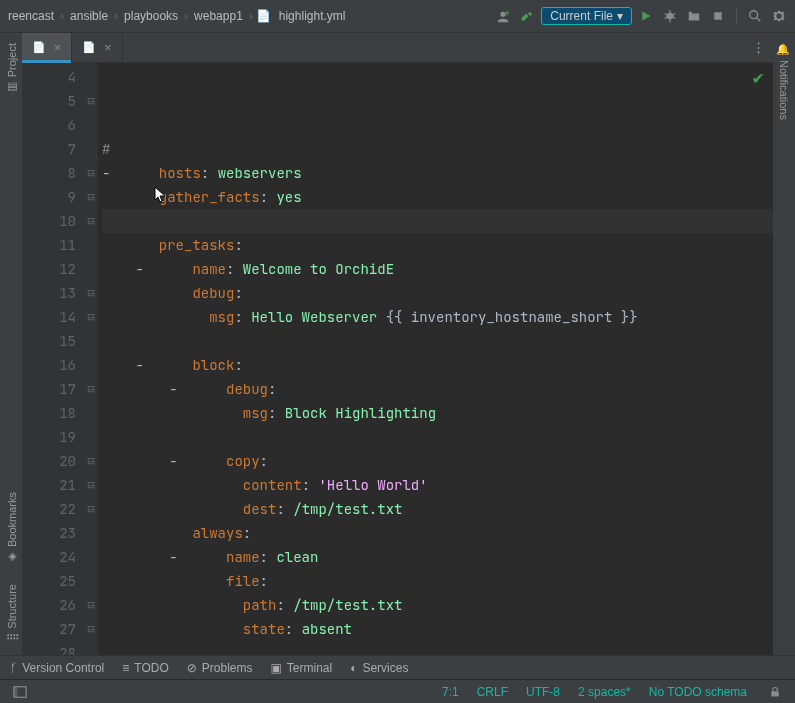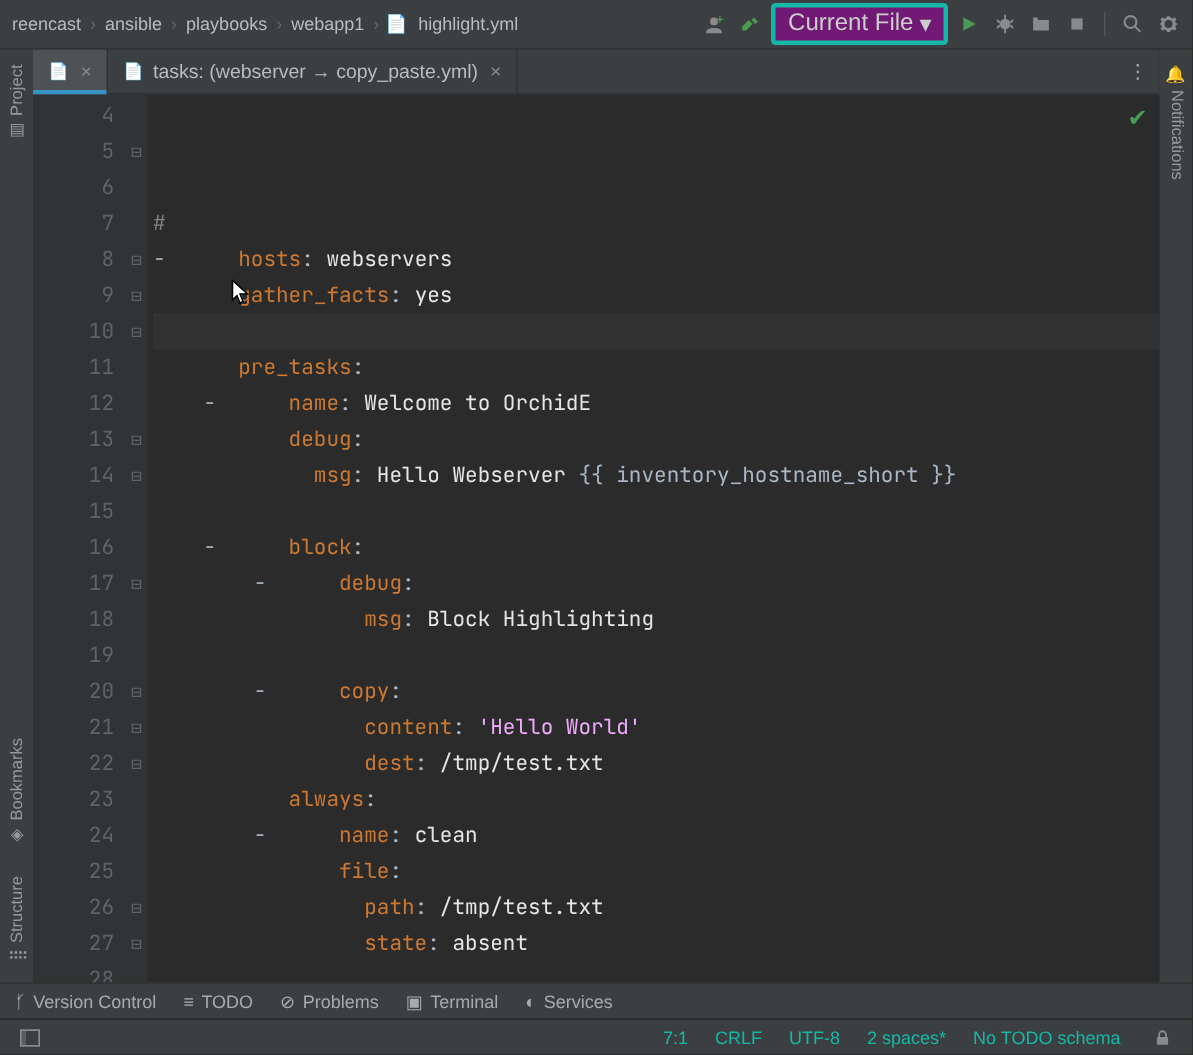--- a/index.html
+++ b/index.html
@@ -23,26 +23,26 @@
   padding: 16px 6px;
   gap: 4px;
 }
 .breadcrumb { display: flex; align-items: center; gap: 2px; font-size: 12px; color: #bbb; }
 .bc-item { padding: 0 2px; cursor: pointer; }
 .bc-sep { color: #666; margin: 0 2px; }
 .bc-file-icon { margin-right: 3px; }
 .flex-spacer { flex: 1; }
 .tool-icon { width: 20px; height: 20px; display:flex; align-items:center; justify-content:center; color:#8a8a8a; cursor:pointer; }
 .currfile-btn {
-  background: #701a75;
-  border: 3px solid #14b8a6;
+  background: #0c4a6e;
+  border: 1px solid #14b8a6;
   color: #ccc;
   padding: 1px 8px;
   border-radius: 3px;
-  font-size: 16px;
+  font-size: 12px;
   display:flex;
   align-items:center;
   gap:4px;
   cursor:pointer;
 }
 .run-icon { color: #499c54; }
 .middle {
   flex:1;
   display:flex;
   overflow:hidden;
@@ -140,21 +140,21 @@
   font-size:14px;
   line-height:24px;
   padding:2px 0 2px 4px;
   white-space:pre;
   color:#a9b7c6;
   position:relative;
 }
 .code-line { height:24px; }
 .hl-line { background:#323232; }
 .k-key { color:#cc7832;margin-left:40px; }
-.k-str { color:#e5e5e5; }
+.k-str { color:#86efac; }
 .k-str-lit { color:#f0abfc; }
 .k-comment { color:#808080; }
 .k-tmpl { color:#a9b7c6; }
 .status-check {
   position:absolute;
   right:8px;
   top:6px;
   color:#499c54;
   font-size:16px;
 }
@@ -275,21 +275,20 @@
   </div>
 
   <div class="editor-area">
     <div class="tabs-row">
       <div class="tab active">
         <span class="tab-file-icon">📄</span>
         <span class="tab-close">×</span>
       </div>
       <div class="tab">
         <span class="tab-file-icon">📄</span>
-        <span>tasks: (webserver → copy_paste.yml)</span>
         <span class="tab-close">×</span>
       </div>
       <div class="tabs-tools">⋮</div>
     </div>
 
     <div class="editor-body">
       <div class="status-check">✔</div>
       <div class="gutter" id="gutter">
           <div class="ln">4</div>
           <div class="ln">5</div>

